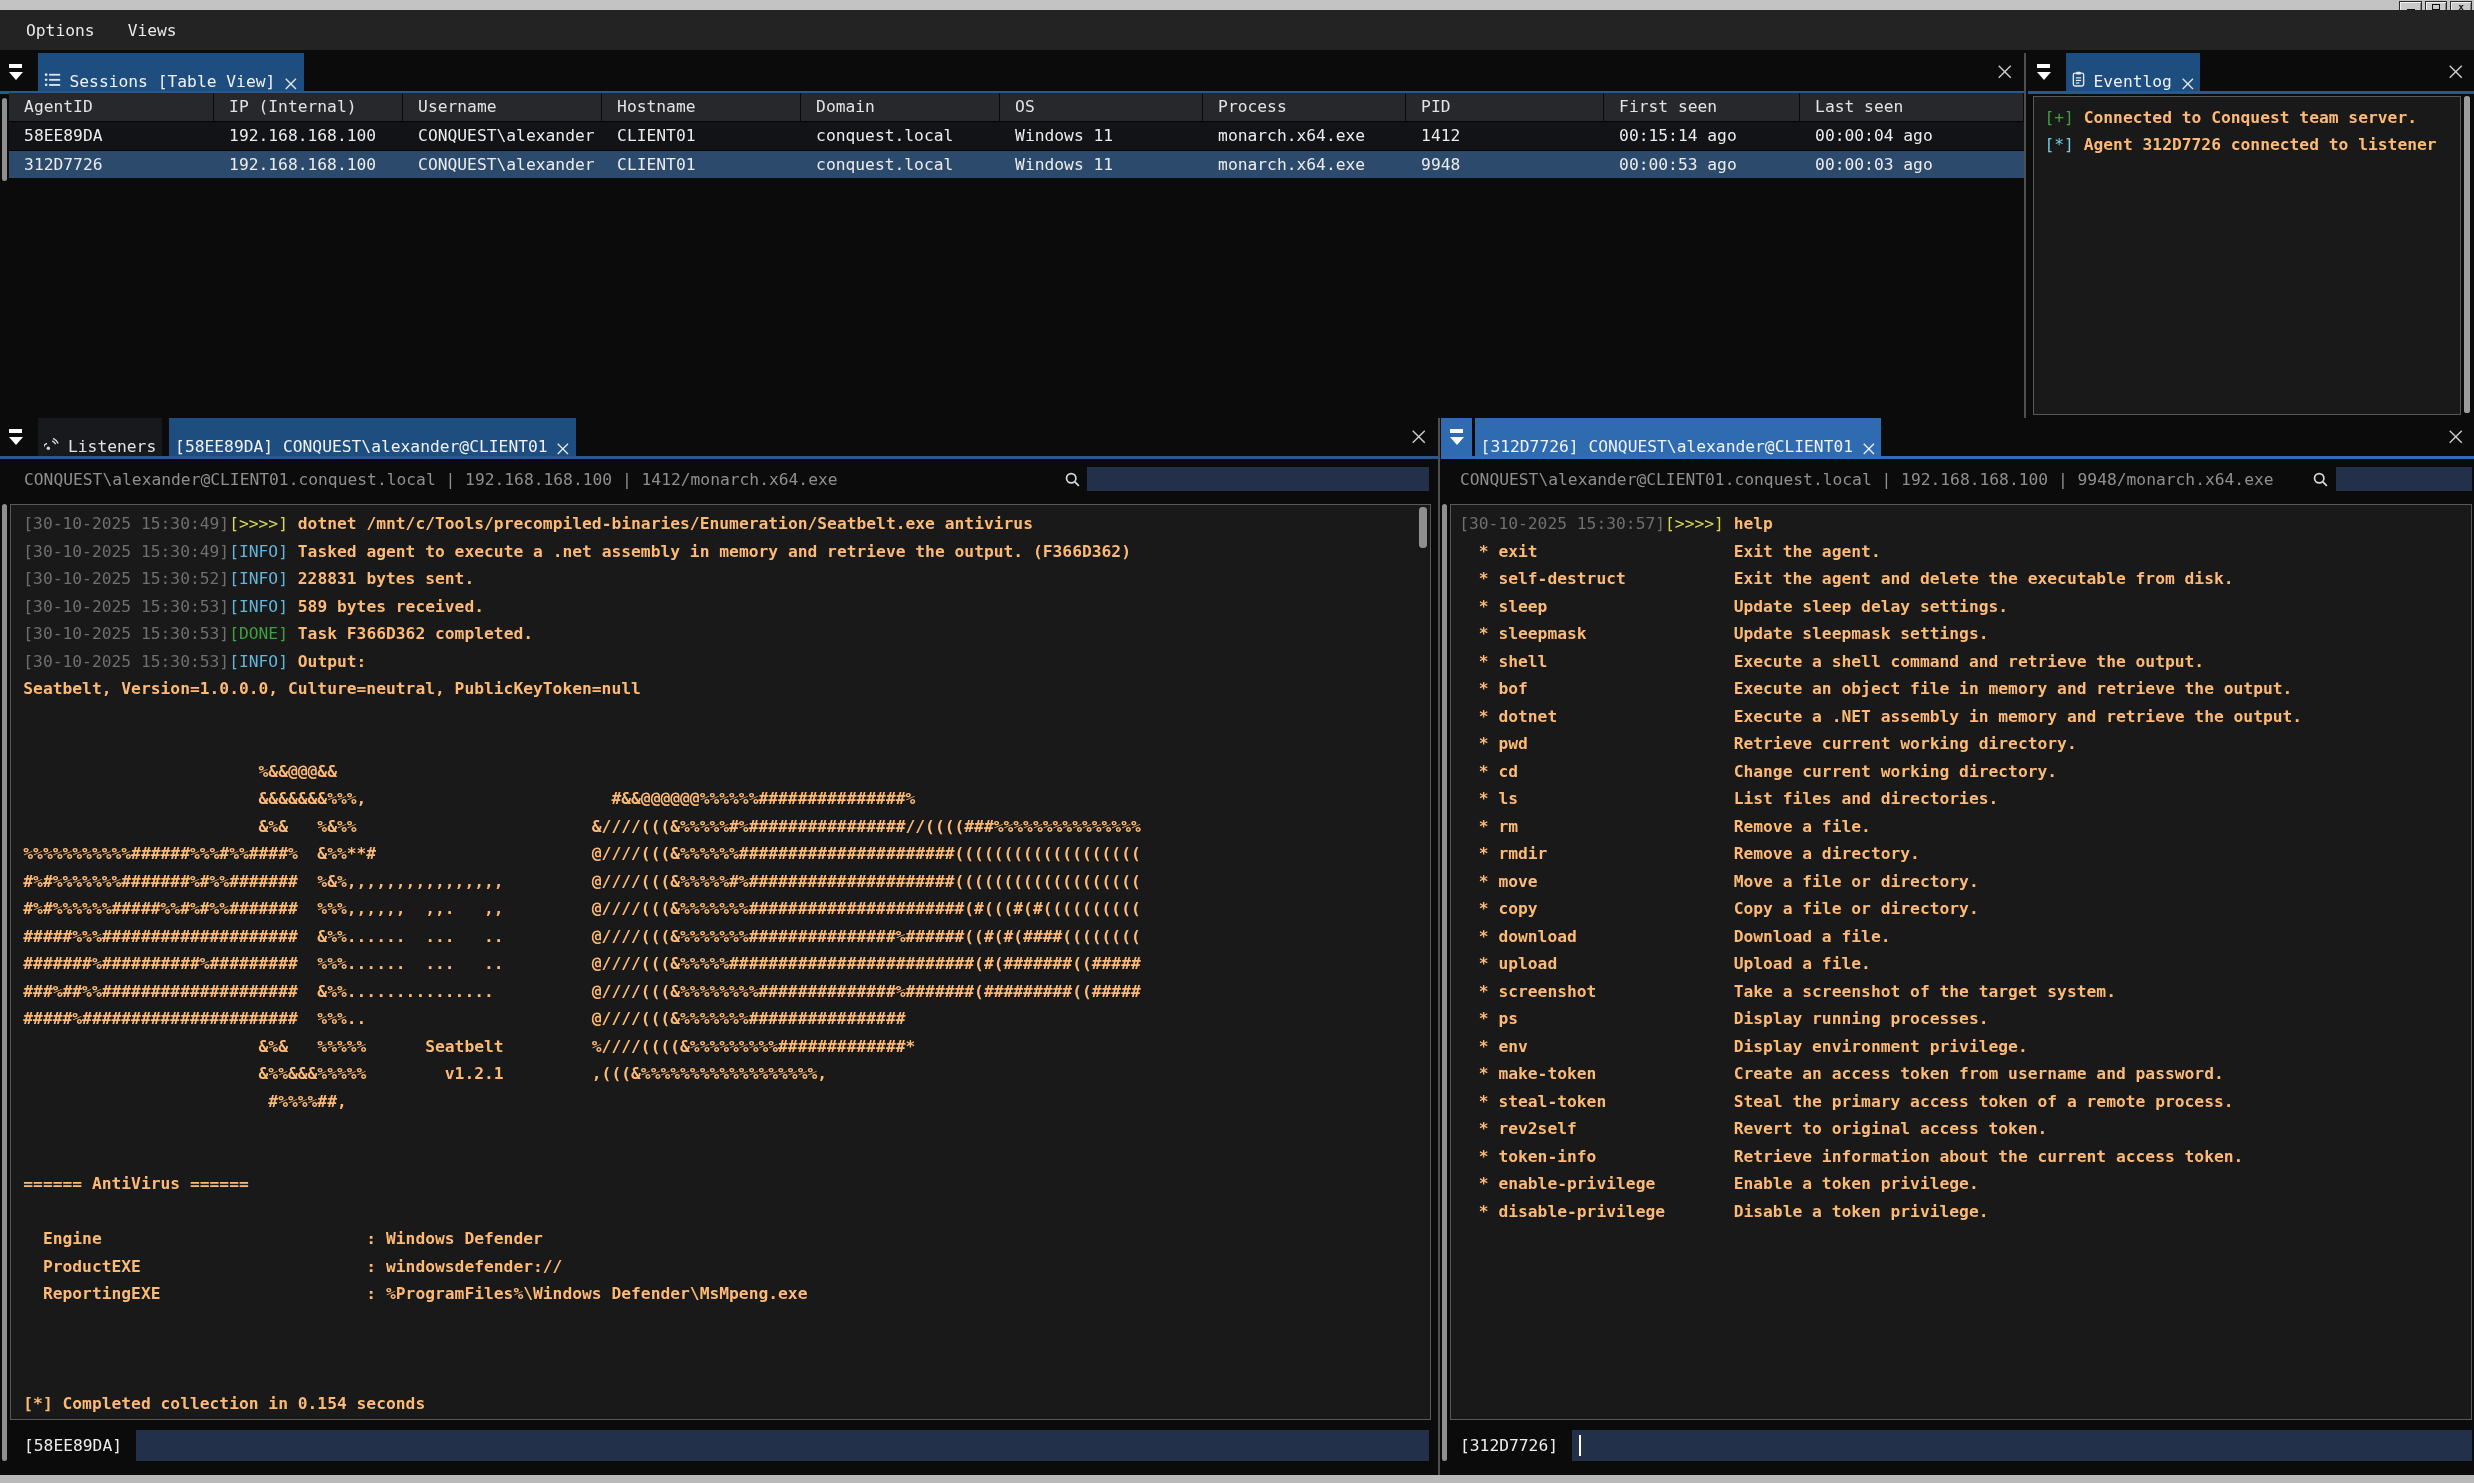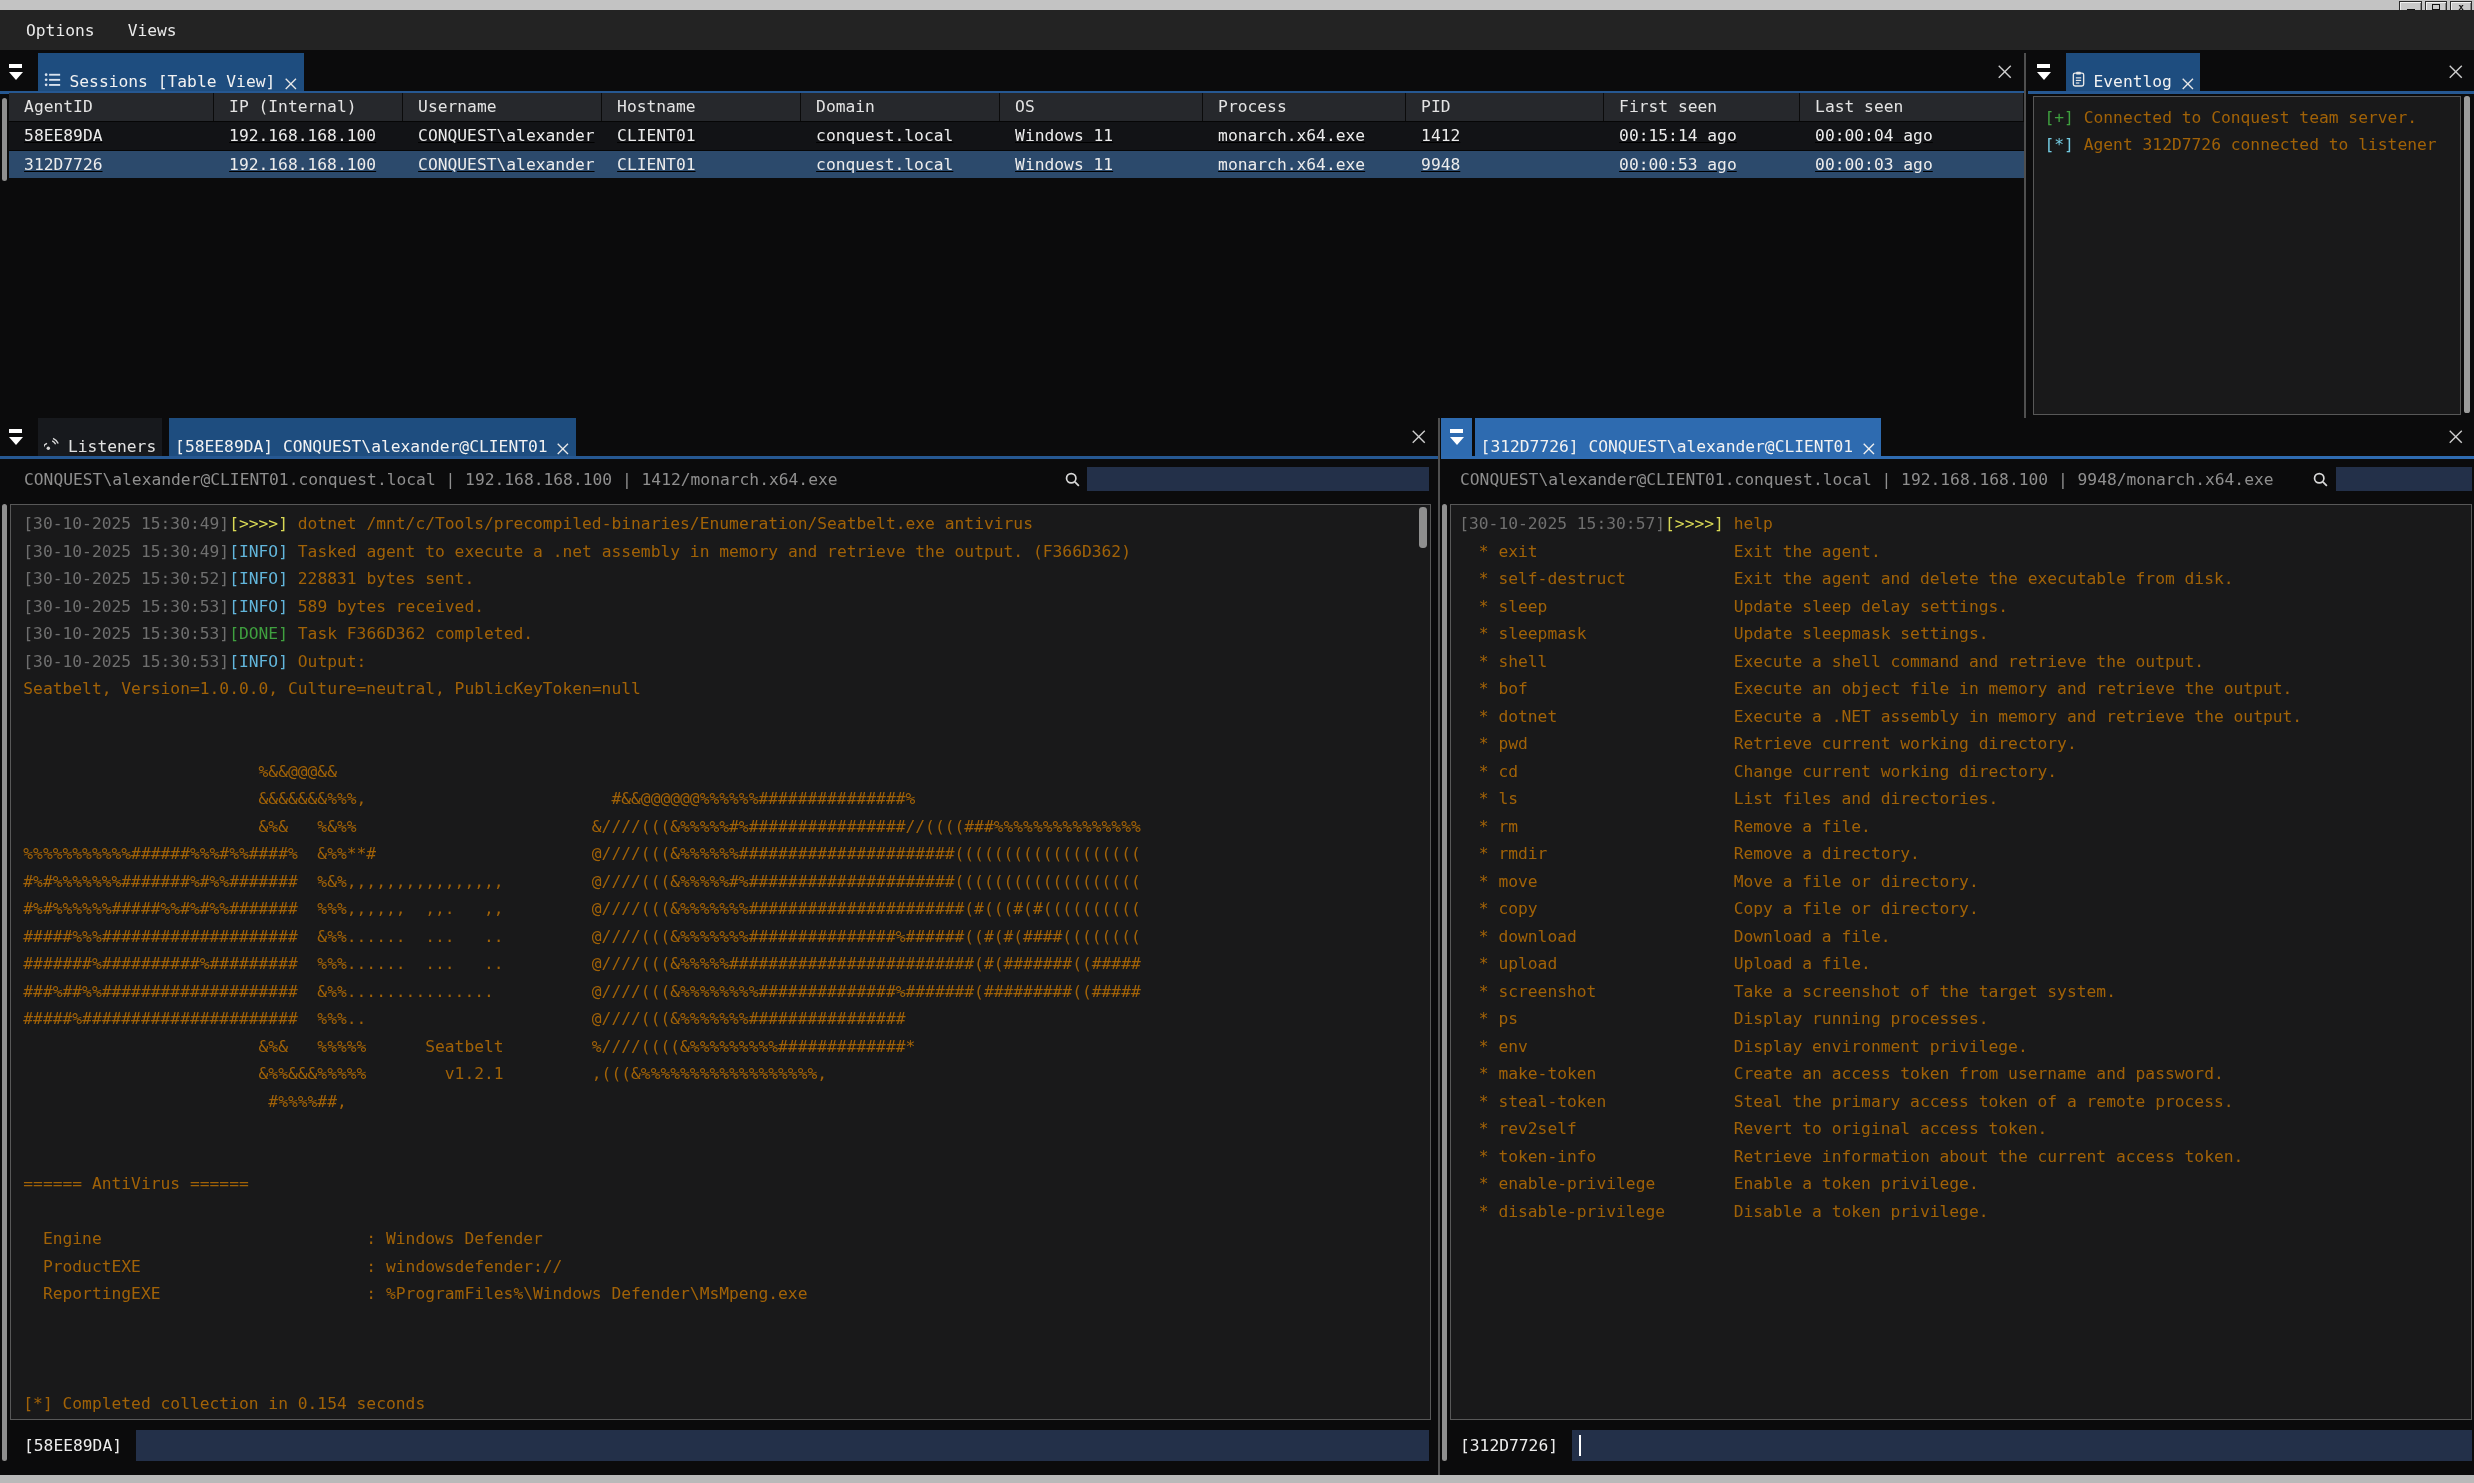--- a/index.html
+++ b/index.html
@@ -41,35 +41,35 @@
   .underline.bright{background:#2f6cb2;}
   .flexspace{flex:1;}
   .panelclose{display:flex;align-items:center;margin-left:auto;margin-right:12px;}
   .xicon svg,.panelclose svg{display:block;}
 
   
   .table{position:absolute;left:8.6px;top:40px;right:0;}
   .thead,.trow{display:grid;grid-template-columns:205px 189px 199px 199px 199px 203px 203px 198px 196px auto;}
   .thead{background:#26282c;height:28px;}
   .hcell{font-size:16.3px;color:#e3e3e3;line-height:28px;padding-left:15.5px;border-right:1.7px solid #0b0b0b;overflow:hidden;white-space:nowrap;}
-  .trow{height:27.5px;background:#121316;border-top:0.9px solid #060606;text-decoration:underline;}
+  .trow{height:27.5px;background:#121316;border-top:0.9px solid #060606;}
   .trow.selected{background:#2c4a6c;}
   .tcell{font-size:16.3px;color:#ececec;line-height:27.5px;padding-left:15.5px;overflow:hidden;white-space:nowrap;}
 
   
   .outbox{position:absolute;background:#19191a;border:0.9px solid #585858;box-sizing:border-box;overflow:hidden;}
   #eventlog-out{left:5.2px;top:43px;right:13.7px;bottom:3.4px;padding:6.9px 10.3px;}
   #lconsole-box{left:10.3px;top:86px;right:6.9px;bottom:55px;padding:5.2px 0 0 12px;}
   #rconsole-box{left:8.6px;top:86px;right:3.4px;bottom:55px;padding:5.2px 0 0 8.6px;}
   .cline{white-space:pre;font-size:16.3px;line-height:27.5px;min-height:27.5px;color:#e6e6e6;}
   .c-ts{color:#6f6f6f;}
   .c-prompt{color:#d8d855;}
   .c-info{color:#62b6dc;}
   .c-done{color:#3fa03f;}
-  .c-plain{color:#a16207;}
+  .c-plain{color:#fdba74;font-weight:bold;}
   .c-green{color:#3fa03f;}
   .c-cyan{color:#74cbe2;}
 
   .statusrow{position:absolute;left:24px;right:8.6px;top:48px;height:26px;display:flex;align-items:center;}
   .statustext{font-size:16.3px;color:#8f8f8f;white-space:pre;}
   .searchicon{display:flex;align-items:center;margin-right:6.9px;}
   .searchbox{height:24px;background:#233049;}
   .sbx-l{width:342px;}
   .sbx-r{width:136px;}
 

